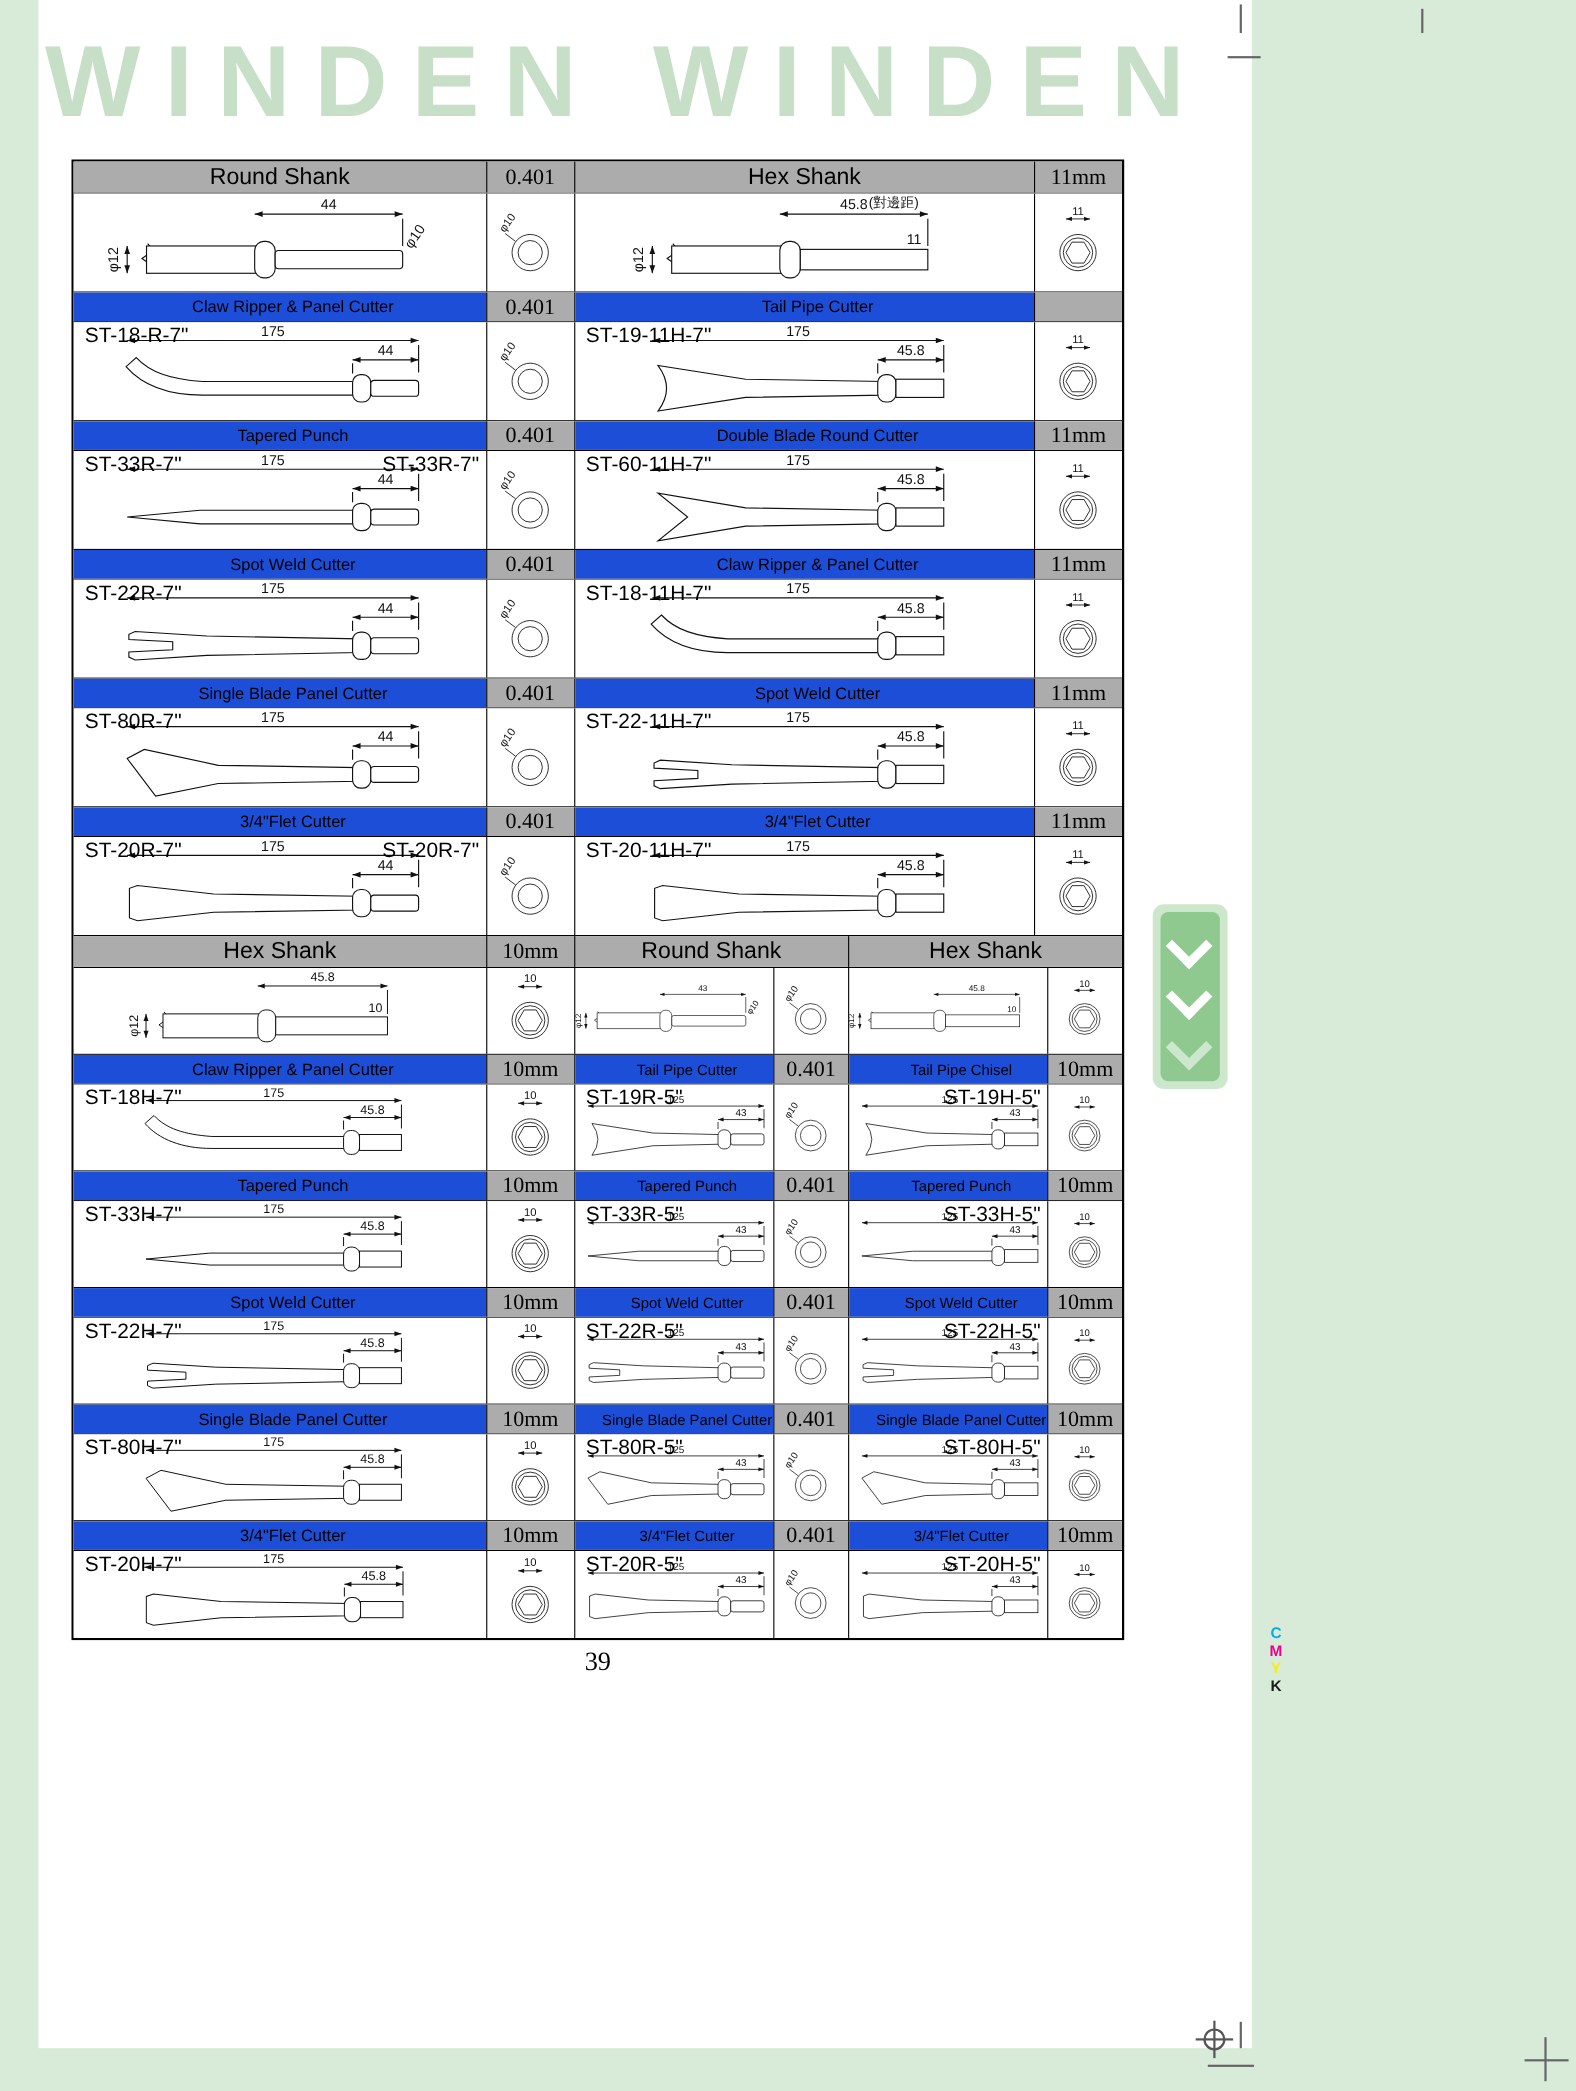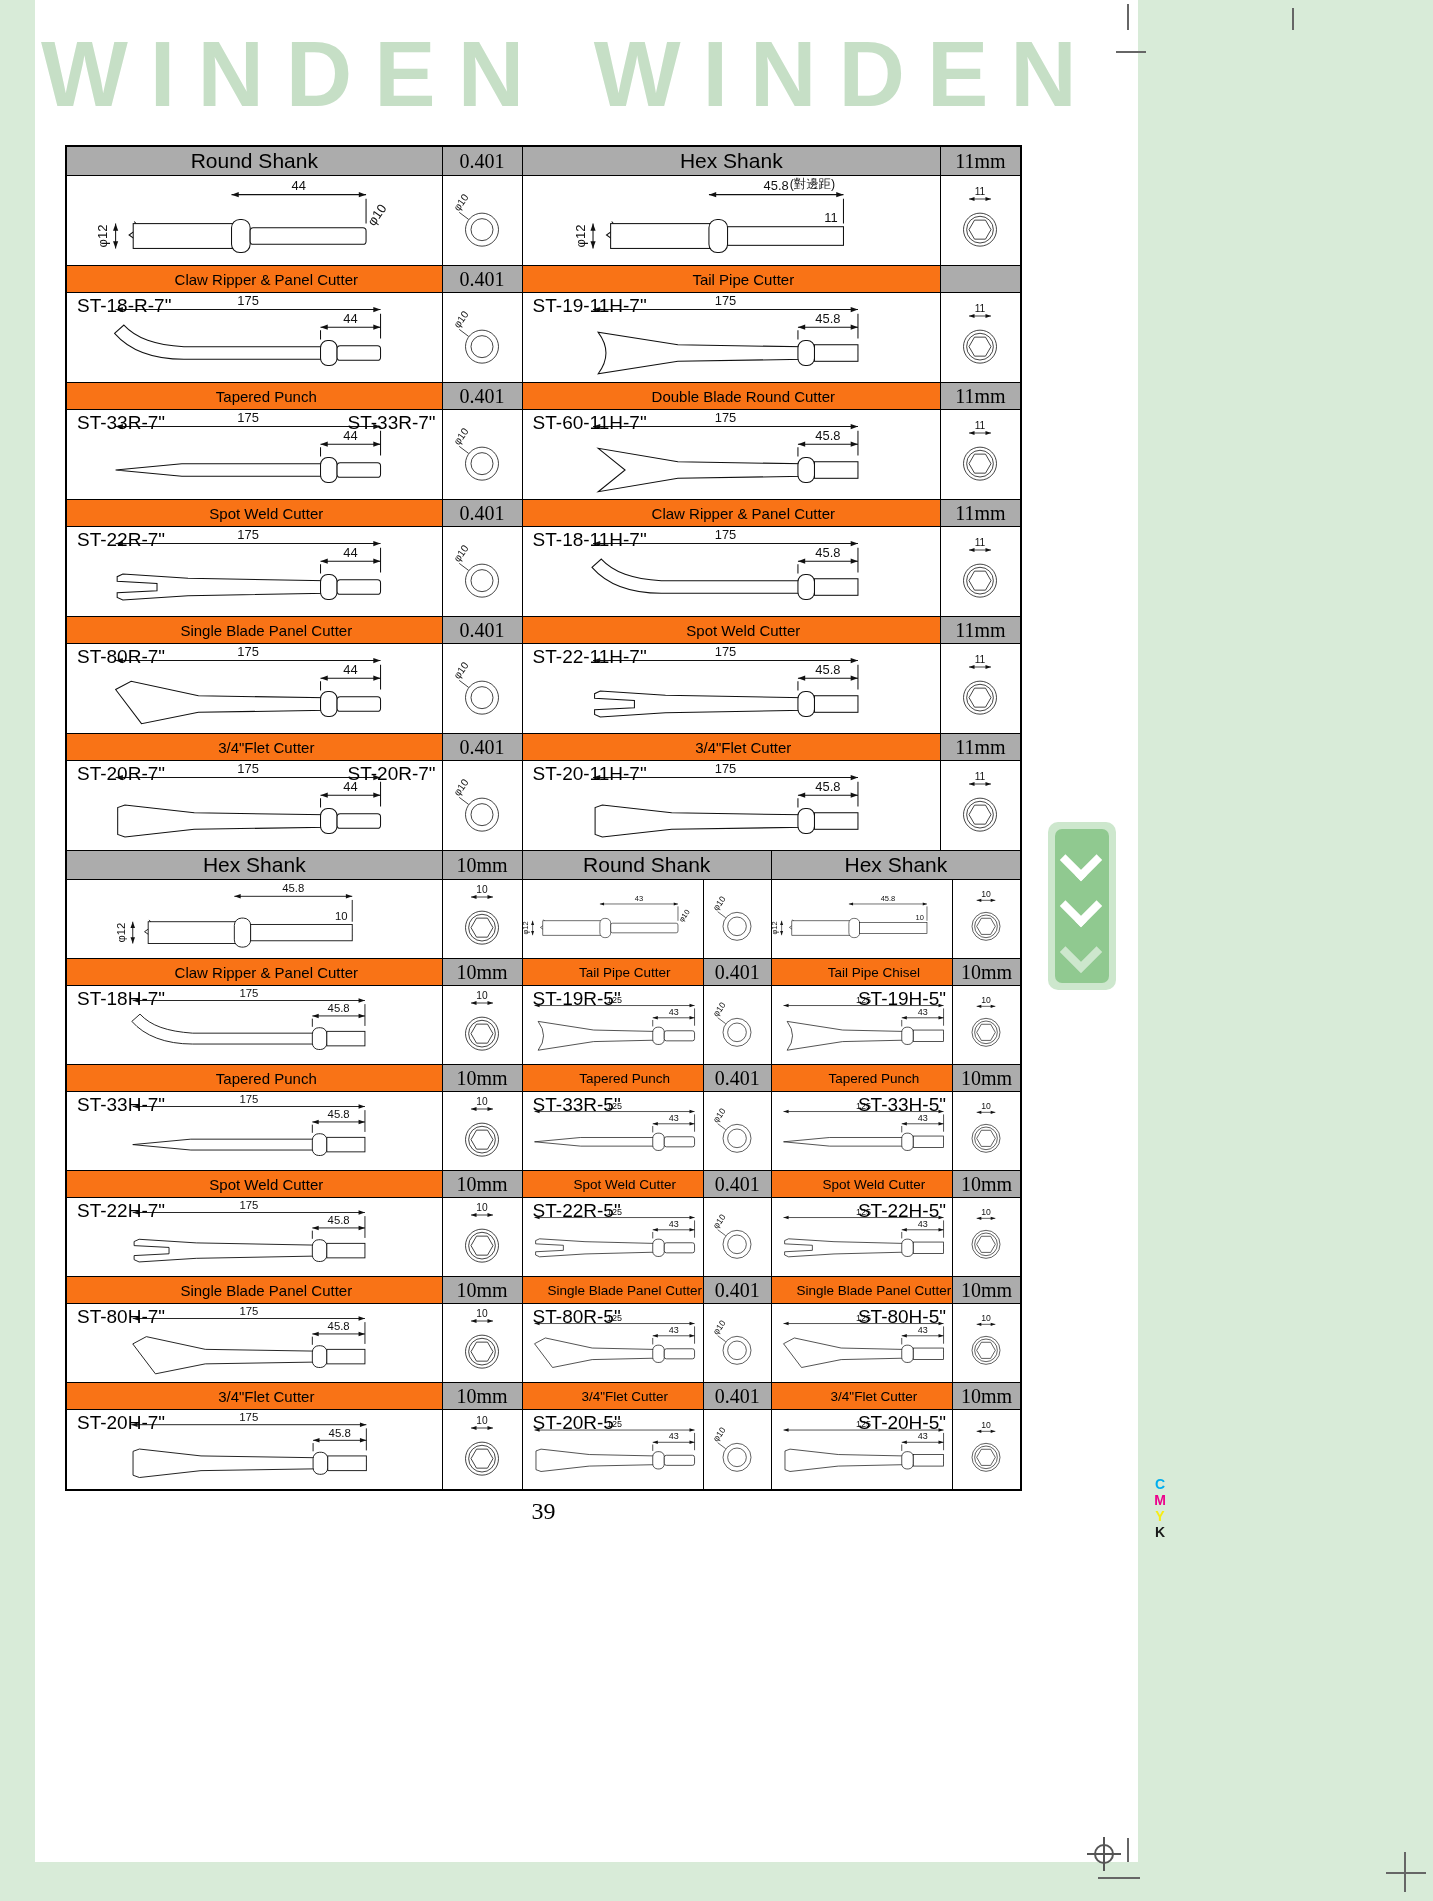--- a/index.html
+++ b/index.html
@@ -19,21 +19,21 @@
   .row{display:flex;border-bottom:1px solid #000;background:#fff;}
   .csection:last-child .row:last-child{border-bottom:none;}
   .cell{position:relative;display:flex;min-width:0;}
   .cell + .cell{border-left:1px solid #000;}
 
   .head{height:29px;}
   .head .cell{background:#acacac;}
   .hlabel{flex:1;display:flex;align-items:center;justify-content:center;font-size:21px;}
 
   .cat{height:27px;}
-  .clabel{flex:1;display:flex;align-items:center;justify-content:center;background:#f97316;font-size:15px;white-space:nowrap;padding-left:24px;}
+  .clabel{flex:1;display:flex;align-items:center;justify-content:center;background:#1d4ed8;font-size:15px;white-space:nowrap;padding-left:24px;}
   .narrow .clabel{font-size:13.5px;}
 
   .vbox{flex:0 0 80px;border-left:1px solid #000;background:#acacac;display:flex;align-items:center;
     justify-content:center;font-family:"Liberation Serif",serif;font-size:20px;}
   .narrow .vbox{flex:0 0 68px;}
 
   .draw{height:90px;}
   .sec2 .draw{height:79px;}
   .drawwrap{flex:1;position:relative;min-width:0;}
   .drawwrap svg{position:absolute;left:0;top:0;width:100%;height:100%;}

